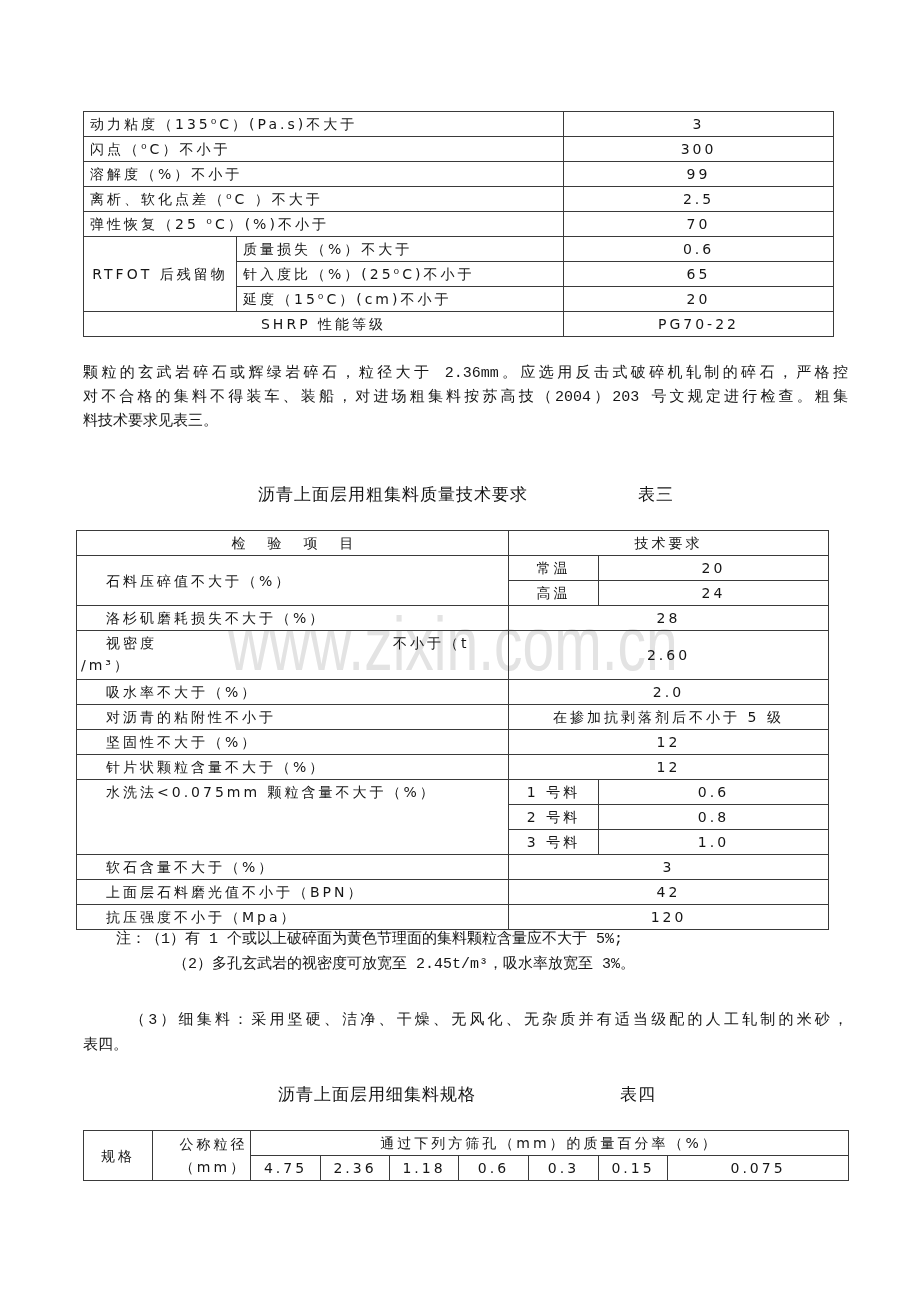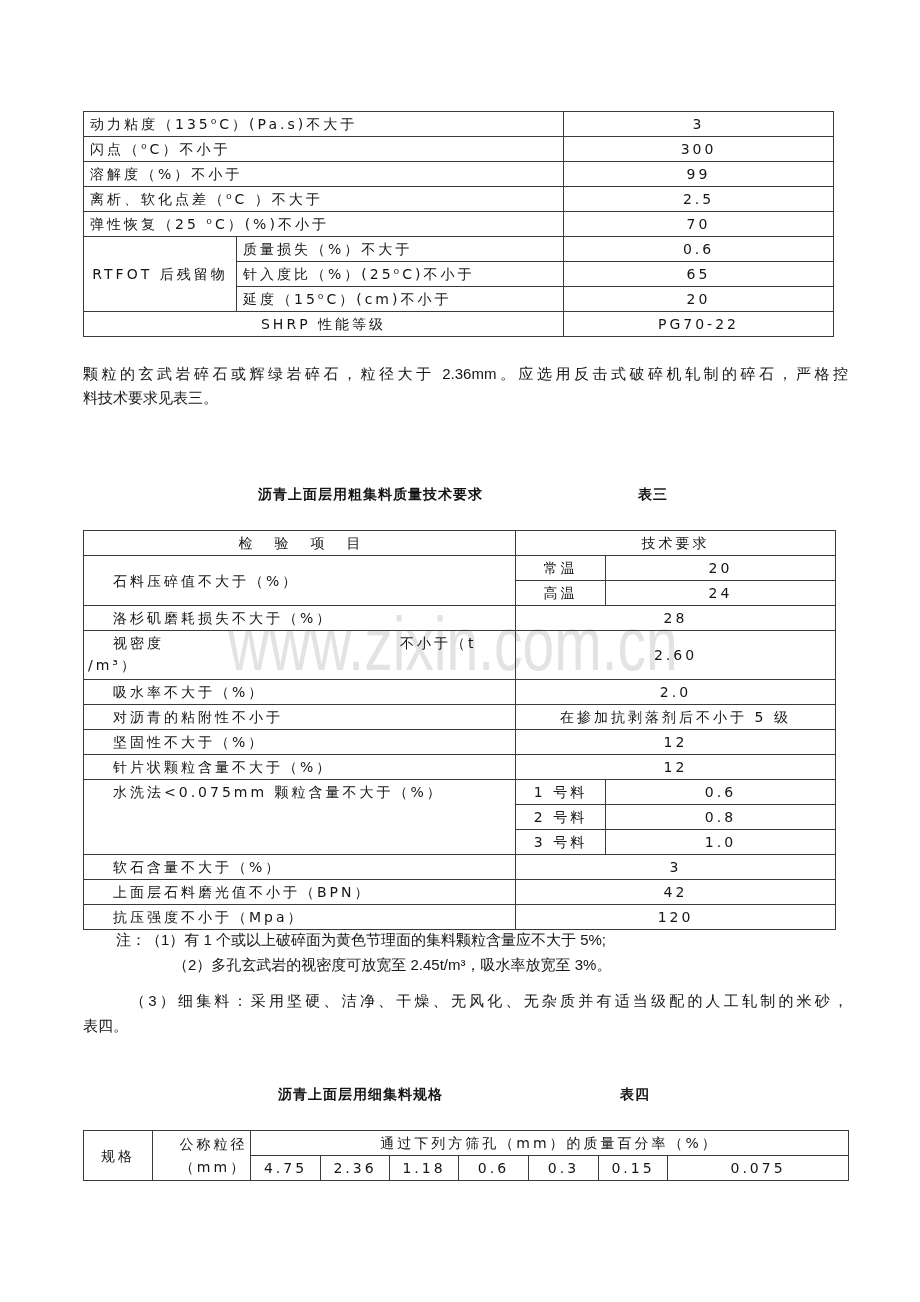--- a/index.html
+++ b/index.html
@@ -27,26 +27,26 @@
   .lq { display:flex; align-items:center; }
   .t1 .lq { padding:0 10px 0 6px; }
   .t2 .lq { padding:0 10px 0 29px; }
   .t2 .lq.pr40 { padding-right:40px; }
   .t2 .lq.pr25 { padding-right:22px; }
   .top { vertical-align:top !important; }
   .hdr-item { letter-spacing:22px; padding-left:22px; }
 
   .para {
     position:absolute; z-index:1; font-size:15px; line-height:24px;
-    font-family:Liberation Sans, sans-serif;
+    font-family:Liberation Mono, monospace;
   }
   .line { display:block; white-space:nowrap; }
   .line.j { text-align:justify; text-align-last:justify; }
   .caption {
-    position:absolute; z-index:1; font-size:14px; font-weight:bold; line-height:24px;
+    position:absolute; z-index:1; font-size:17px; font-weight:normal; line-height:24px;
     white-space:nowrap; letter-spacing:1px;
   }
   .dens-cell { position:relative; height:48px !important; }
   .dens-a { position:absolute; left:29px; top:1px; line-height:22px; }
   .dens-q { position:absolute; left:316px; top:1px; line-height:22px; }
   .dens-b { position:absolute; left:4px; top:23px; line-height:22px; }
   .t3 td { font-size:14px; }
   .t3 .two { line-height:23px;padding-left:24px; }
 </style>
 </head>
@@ -136,27 +136,28 @@
   </tr>
   <tr>
     <td colspan="2" class="c">SHRP 性能等级</td>
     <td class="c">PG70-22</td>
   </tr>
 </tbody>
   </table>
 
 <div class="para" style="left:83px; top:362px; width:765px;">
   <span class="line j">颗粒的玄武岩碎石或辉绿岩碎石，粒径大于 2.36mm。应选用反击式破碎机轧制的碎石，严格控</span>
+  <span class="line j">对不合格的集料不得装车、装船，对进场粗集料按苏高技（2004）203 号文规定进行检查。粗集</span>
   <span class="line">料技术要求见表三。</span>
 </div>
 
 <div class="caption" style="left:258px; top:482px;">沥青上面层用粗集料质量技术要求</div>
 <div class="caption" style="left:638px; top:482px;">表三</div>
 
-<table class="doc t2" style="left:83px; top:530px; width:752px;">
+<table class="doc t2" style="left:76px; top:530px; width:752px;">
   <colgroup>
       <col style="width:432px">
       <col style="width:90px">
       <col style="width:230px">
     </colgroup>
   <tbody>
       <tr>
     <td class="c"><span class="hdr-item">检验项目</span></td>
     <td colspan="2" class="c">技术要求</td>
   </tr>
@@ -272,21 +273,21 @@
         </td>
     <td colspan="2" class="c">120</td>
   </tr>
 </tbody>
   </table>
 
 <div class="para" style="left:116px; top:928px; white-space:nowrap;">注：（1）有 1 个或以上破碎面为黄色节理面的集料颗粒含量应不大于 5%;</div>
 <div class="para" style="left:160px; top:953px; white-space:nowrap;margin-left:13px;">（2）多孔玄武岩的视密度可放宽至 2.45t/m³，吸水率放宽至 3%。</div>
 
 <div class="para" style="left:83px; top:988px; width:765px; line-height:25px;">
-  <span class="line j" style="padding-left:47px;">（3）细集料：采用坚硬、洁净、干燥、无风化、无杂质并有适当级配的人工轧制的米砂，</span>
+  <span class="line j" style="padding-left:47px;margin-top:20px;">（3）细集料：采用坚硬、洁净、干燥、无风化、无杂质并有适当级配的人工轧制的米砂，</span>
   <span class="line">表四。</span>
 </div>
 
 <div class="caption" style="left:278px; top:1082px;">沥青上面层用细集料规格</div>
 <div class="caption" style="left:620px; top:1082px;">表四</div>
 
 <table class="doc t3" style="left:83px; top:1130px; width:765px;">
   <colgroup>
     <col style="width:69px">
       <col style="width:98px">

